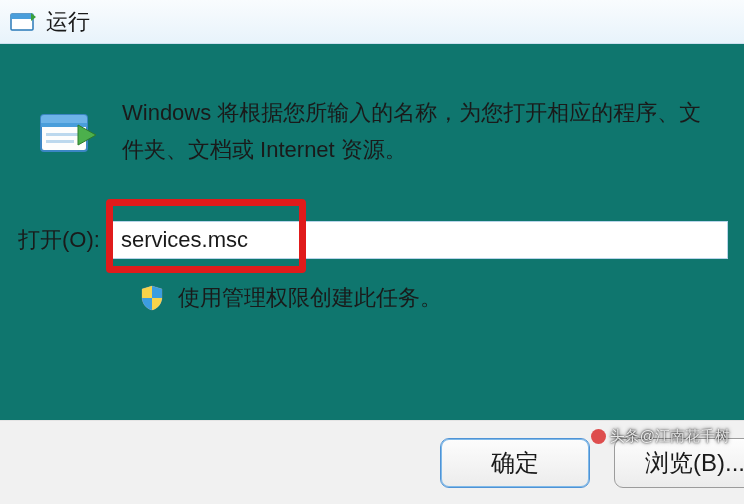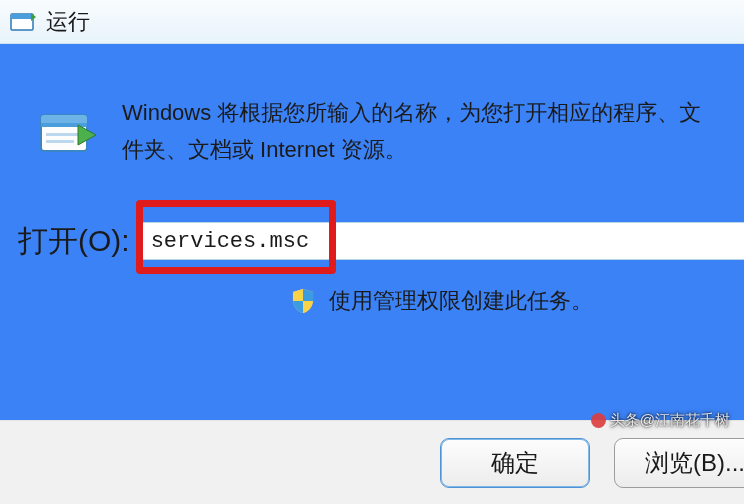--- a/index.html
+++ b/index.html
@@ -5,21 +5,21 @@
     * { box-sizing: border-box; margin: 0; padding: 0; }
     body {
       font-family: "Microsoft YaHei", "SimSun", sans-serif;
       background: #fff;
       width: 744px;
       height: 504px;
       overflow: hidden;
       position: relative;
     }
     .window {
-      background: #3b82f6;
+      background: #0f766e;
       width: 100%;
       height: 100%;
     }
     .titlebar {
       background: linear-gradient(to bottom, #f9fcfe 0%, #e8f3fb 100%);
       border-bottom: 1px solid #cde0ef;
       height: 44px;
       display: flex;
       align-items: center;
       padding: 0 10px;
@@ -58,21 +58,21 @@
       color: #1a1a1a;
       padding-right: 2px;
     }
     .input-row {
       display: flex;
       align-items: center;
       padding: 52px 0 0 18px;
       gap: 4px;
     }
     .input-label {
-      font-size: 30px;
+      font-size: 22px;
       color: #1a1a1a;
       white-space: nowrap;
     }
     .input-wrap {
       position: relative;
       flex: 1;
       margin-left: 6px;
     }
     .input-highlight-box {
       position: absolute;
@@ -86,29 +86,28 @@
       z-index: 5;
     }
     .text-input {
       width: 618px;
       height: 38px;
       border: 1px solid #b7d4ea;
       background: #fff;
       font-size: 22px;
       padding: 4px 10px;
       color: #1a1a1a;
-      font-family: Liberation Mono, monospace;
+      font-family: Liberation Sans, sans-serif;
       position: relative;
     }
     .admin-row {
       display: flex;
       align-items: center;
       padding: 24px 0 0 140px;
       gap: 14px;
-      justify-content: center;
     }
     .shield-icon {
       width: 24px;
       height: 26px;
     }
     .shield-icon svg { display: block; }
     .admin-text {
       font-size: 22px;
       color: #1a1a1a;
     }
@@ -144,21 +143,21 @@
       box-shadow: 0 0 0 1px #7fb9e8 inset, inset 0 1px 0 #fff;
       padding: 0 34px;
     }
     .btn.browse {
       margin-right: -20px;
       padding-right: 10px;
     }
     .watermark {
       position: absolute;
       right: 14px;
-      bottom: 74px;
+      bottom: 58px;
       font-size: 15px;
       color: rgba(255,255,255,0.85);
       text-shadow: 0 0 4px rgba(0,0,0,0.7), 0 0 2px rgba(0,0,0,0.9);
       z-index: 20;
       display: flex;
       align-items: center;
       gap: 4px;
     }
     .watermark-icon {
       display: inline-block;

